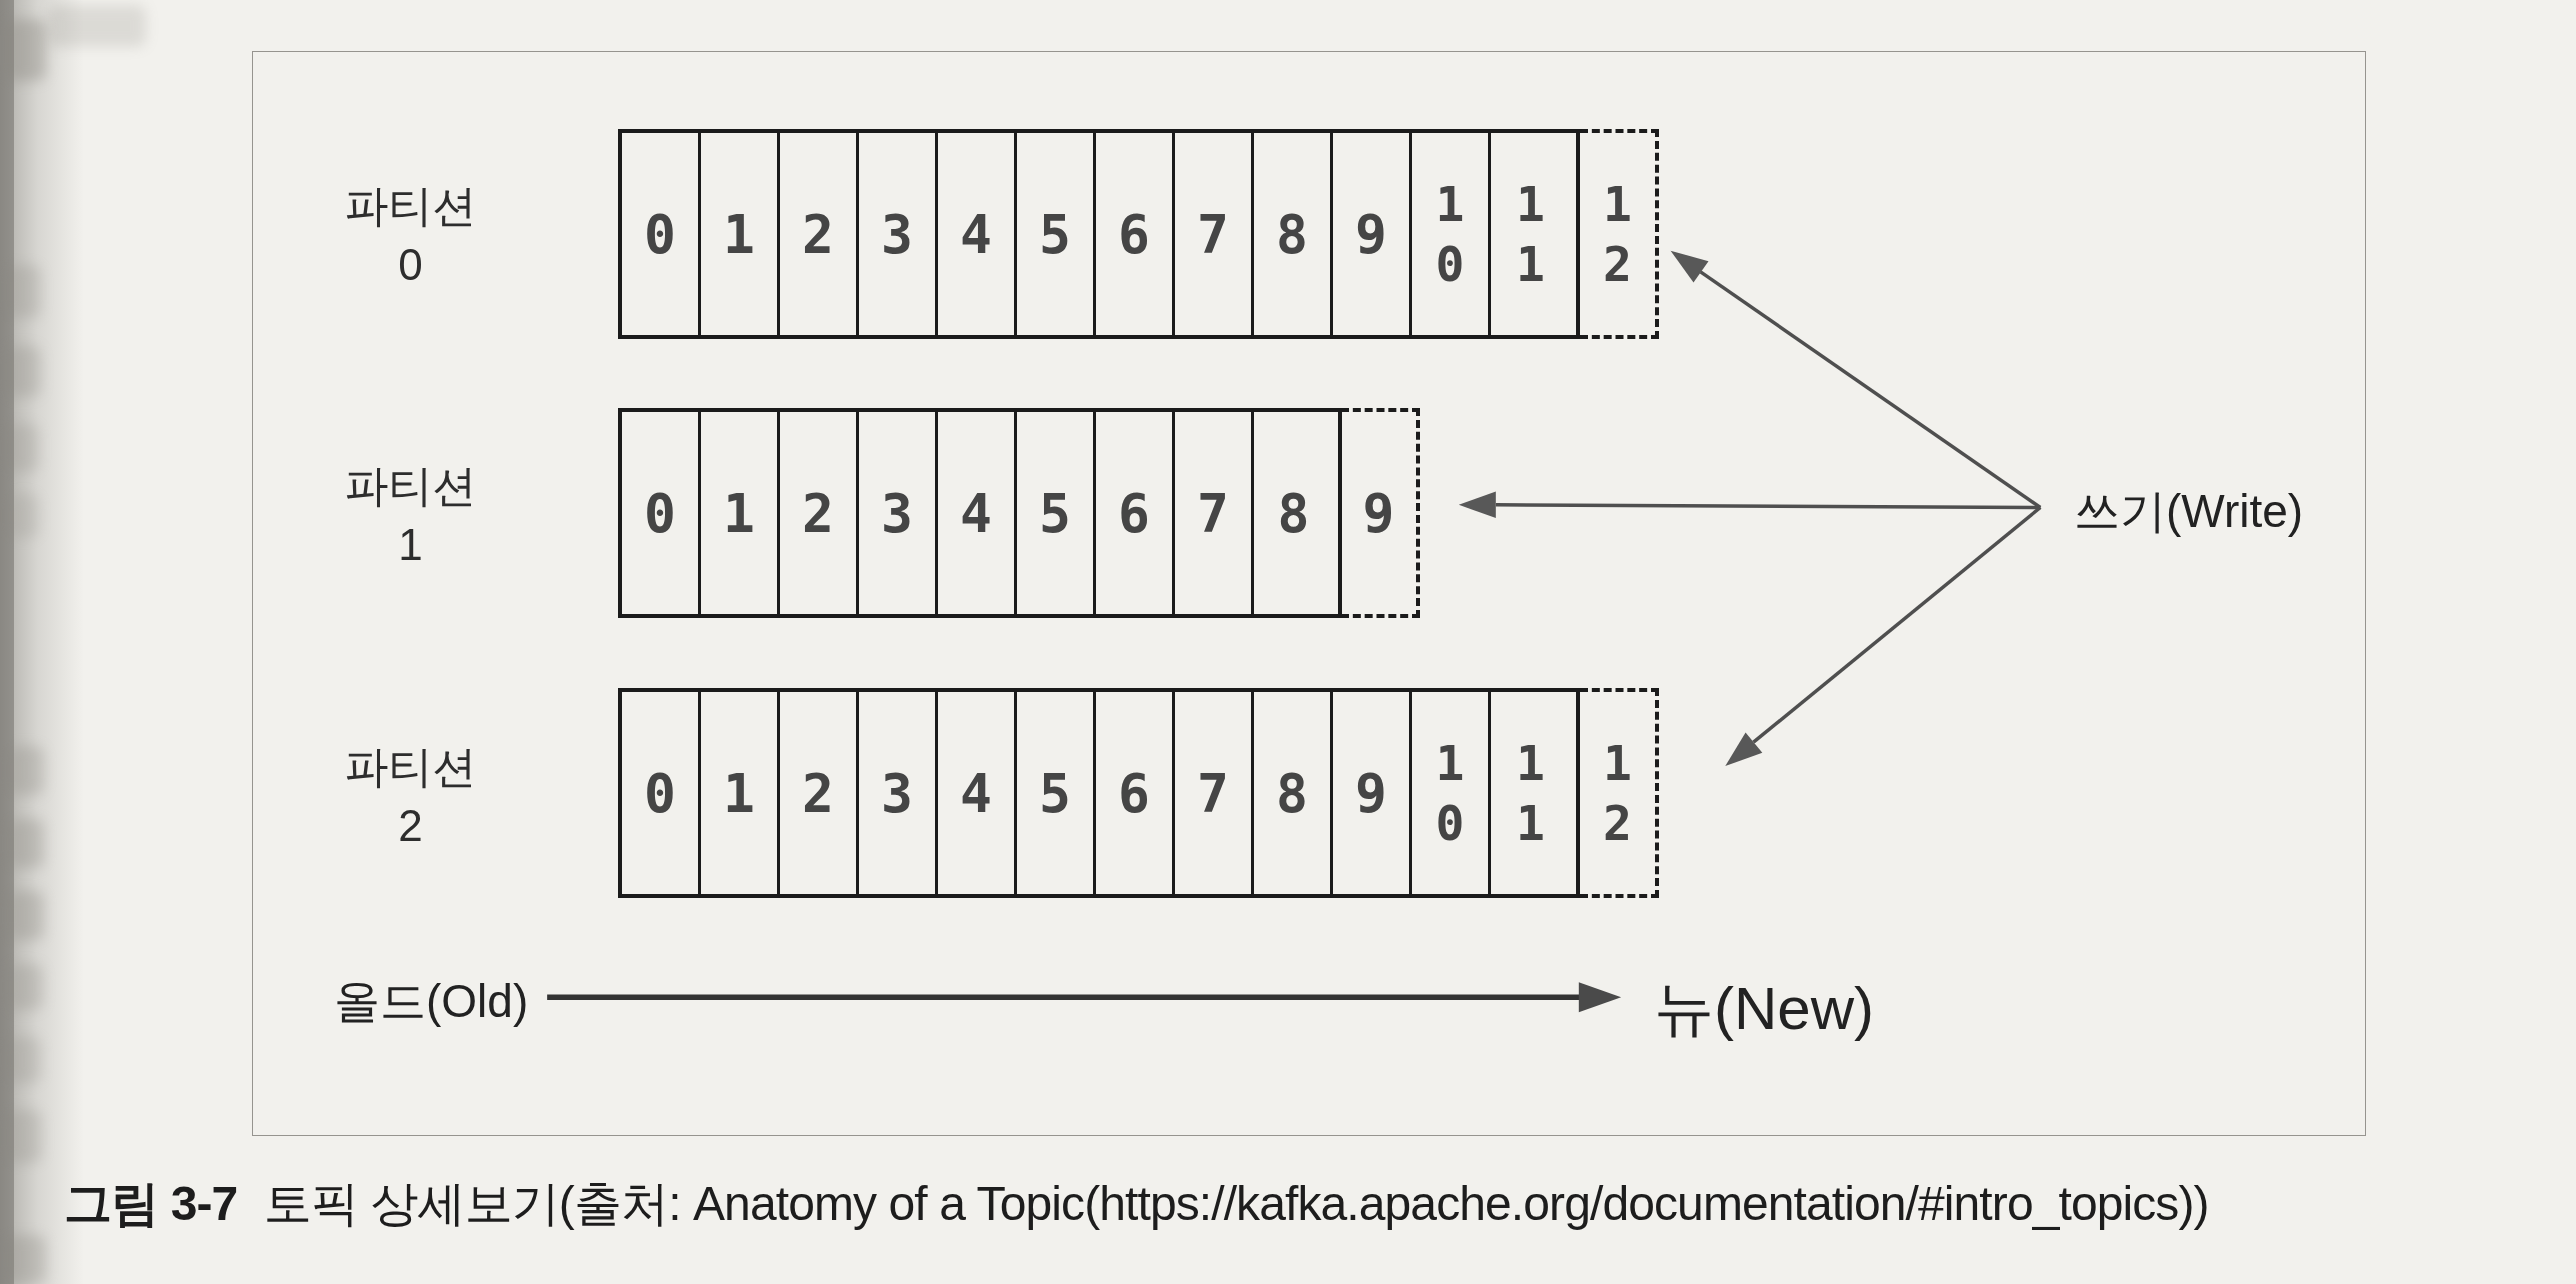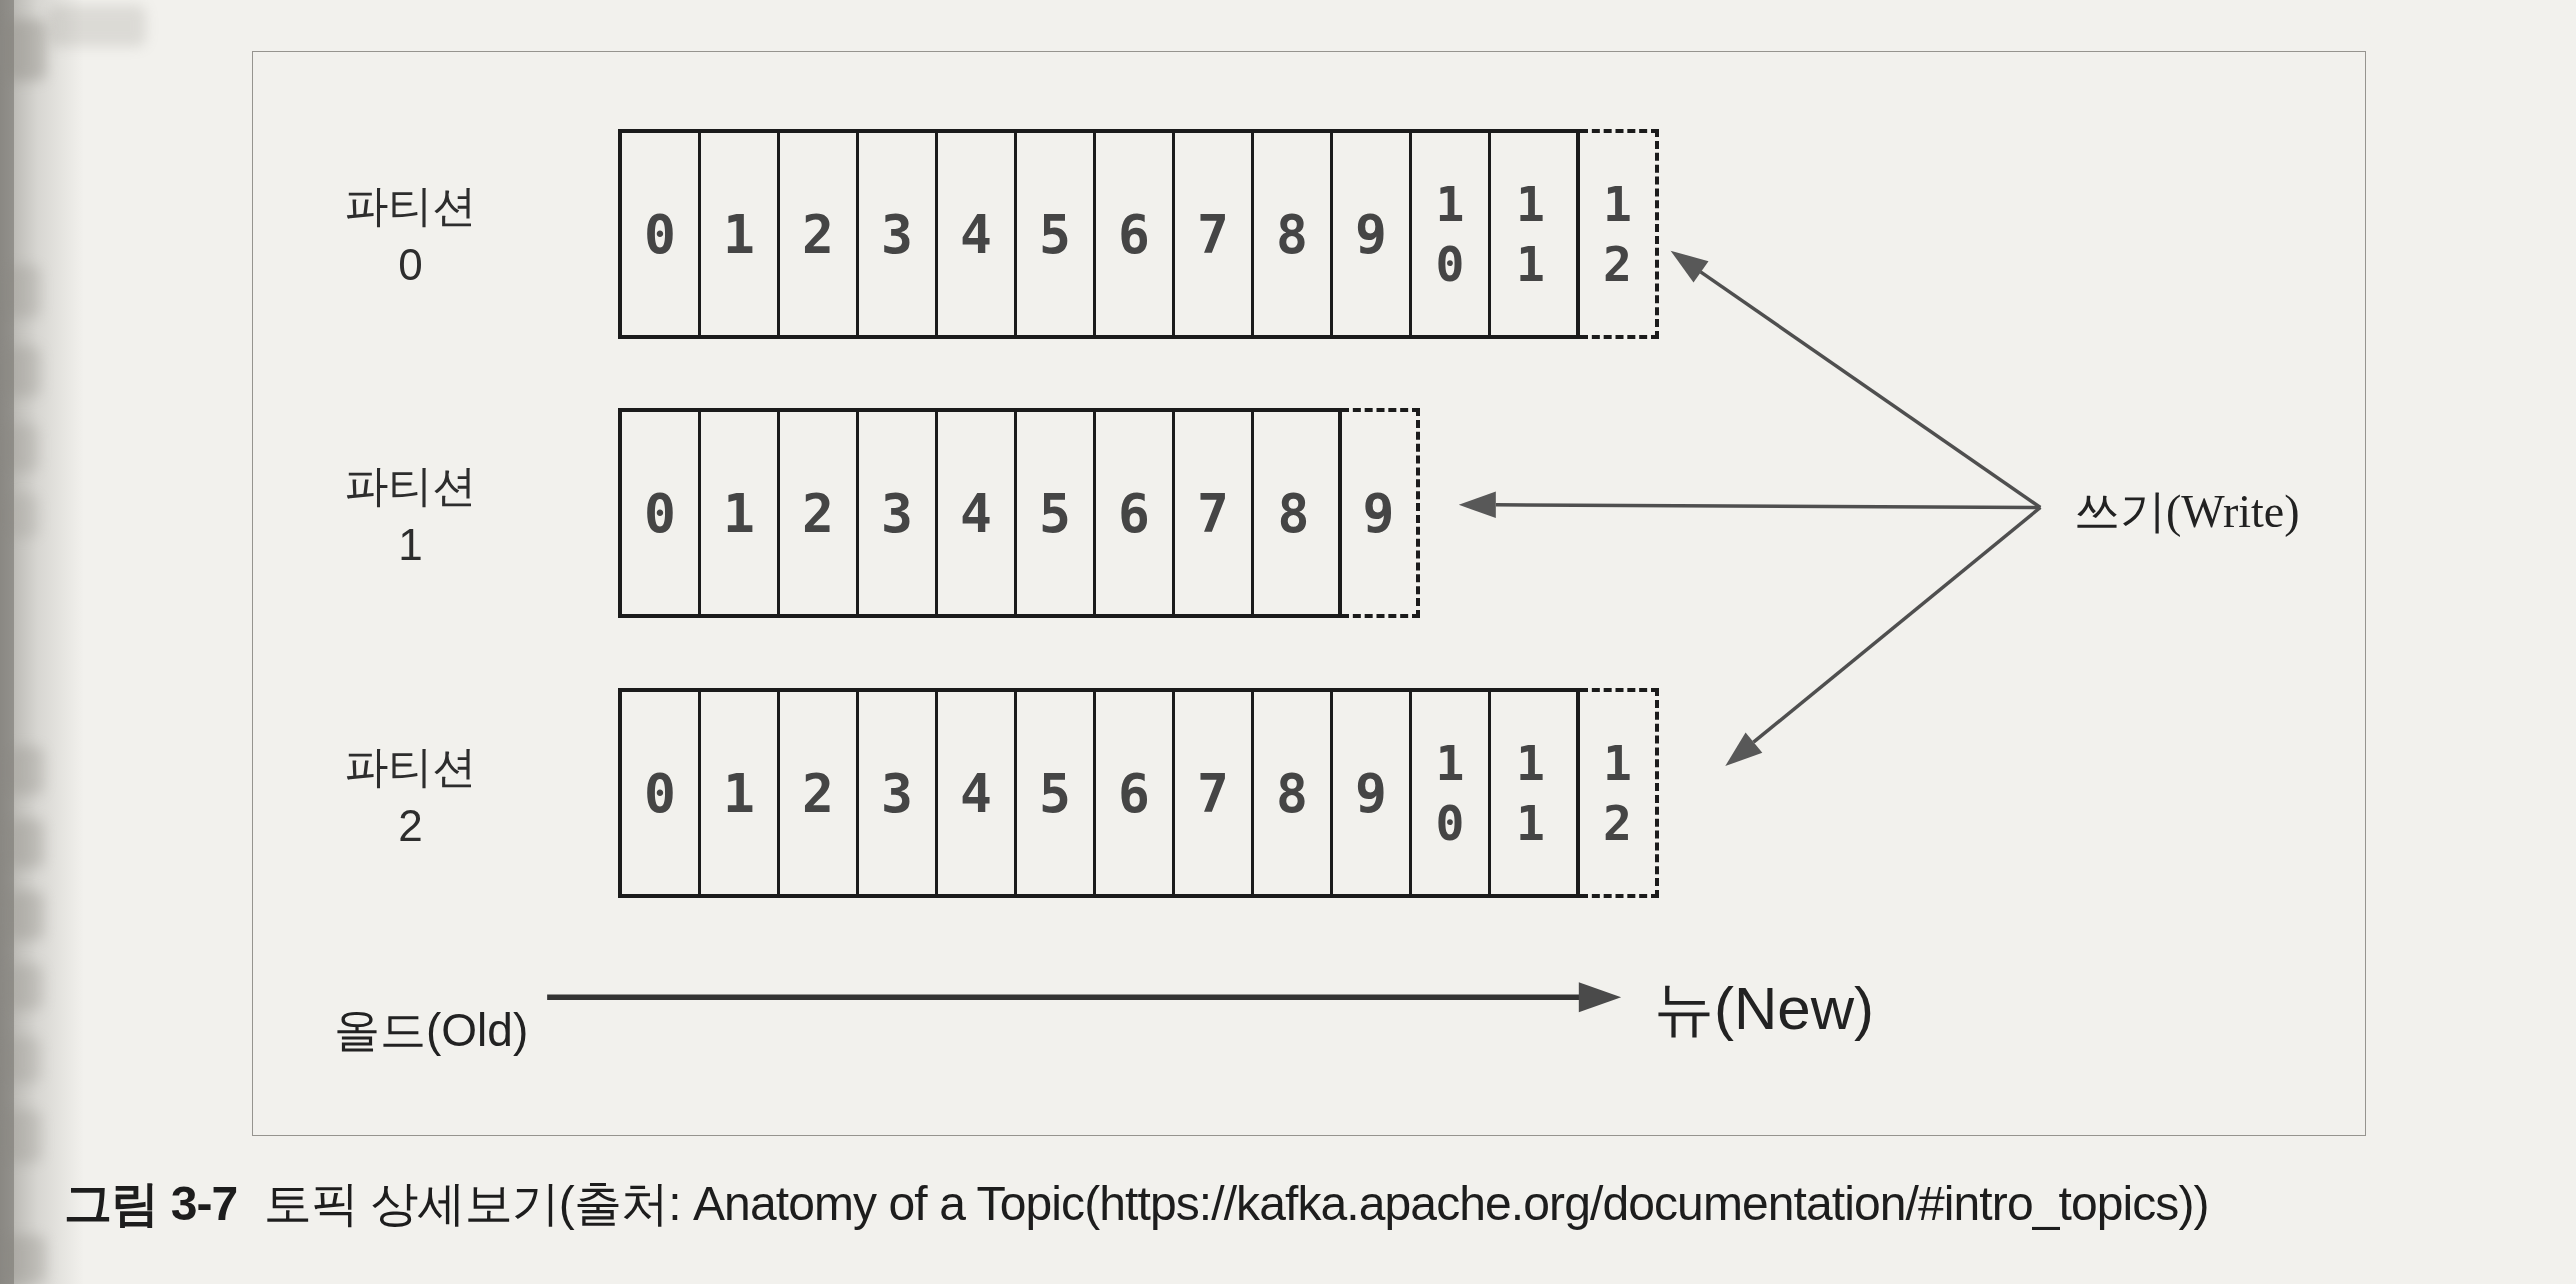--- a/index.html
+++ b/index.html
@@ -50,24 +50,24 @@
     border:4.4px dashed #1b1b1b;border-left:none;
     display:flex;flex-direction:column;align-items:center;justify-content:center;
     font-family:"DejaVu Sans Mono", monospace;font-weight:700;
     font-size:53px;color:#454545;
   }
   .stacked{font-size:48px;}
   .stacked .line{line-height:1.25;}
   .arrows{position:absolute;left:0;top:0;pointer-events:none;}
   .write-label{
     position:absolute;left:2074px;top:481px;
-    font-size:46px;color:#222;white-space:nowrap;font-family:Liberation Serif, serif;
+    font-size:46px;color:#222;white-space:nowrap;
   }
   .old-label{
-    position:absolute;left:334px;top:1000px;
+    position:absolute;left:334px;top:971px;
     font-size:46px;color:#222;white-space:nowrap;
   }
   .new-label{
     position:absolute;left:1654px;top:969px;
     font-size:60px;color:#222;white-space:nowrap;
   }
   .caption{
     position:absolute;left:64px;top:1172px;
     font-size:48px;color:#1d1d1d;white-space:nowrap;letter-spacing:-0.9px;
   }

